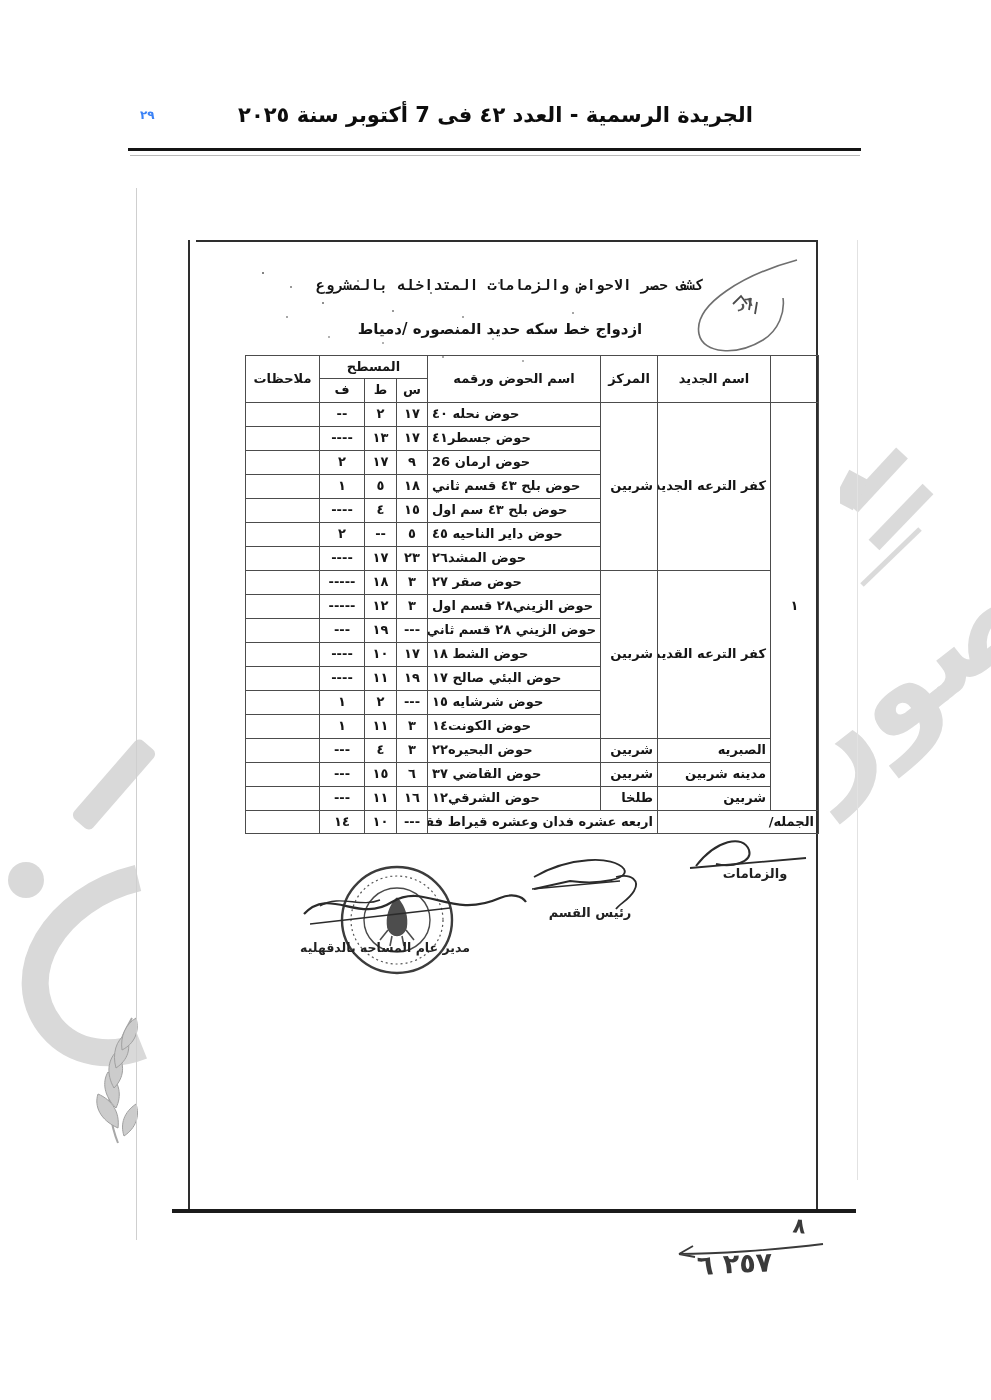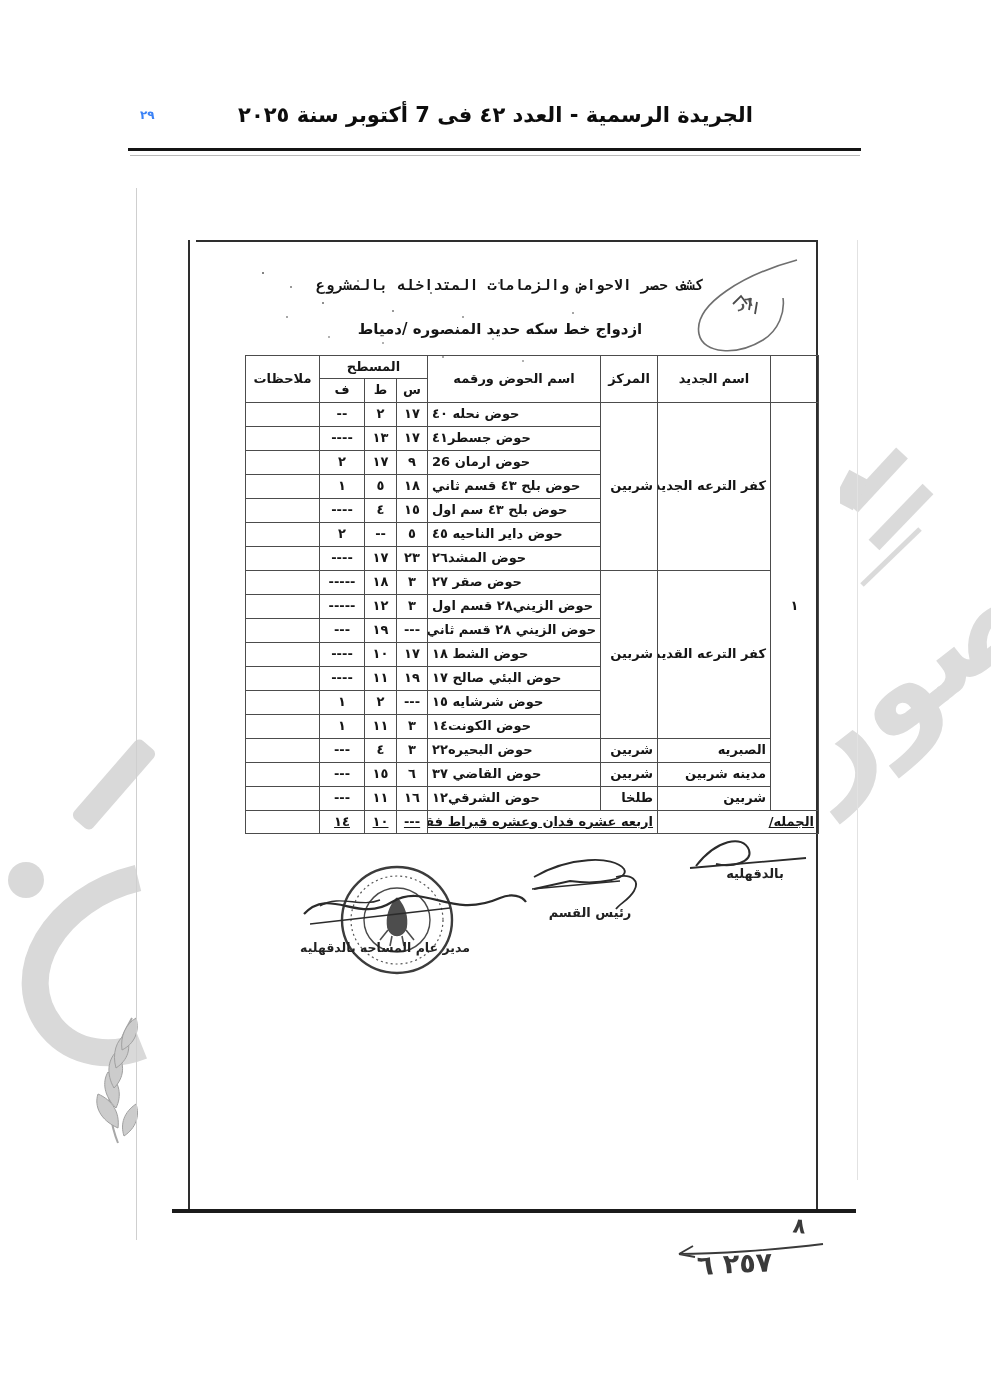--- a/index.html
+++ b/index.html
@@ -31,21 +31,21 @@
   table.survey .hd{text-align:center;height:22px;}
   table.survey .hd2{text-align:center;height:23px;}
   table.survey tr.datarow{height:24px;}
   td.c-no{text-align:center;vertical-align:top;padding-top:5px;}
   td.c-vil{text-align:right;vertical-align:top;padding-top:4px;padding-right:7px;}
   td.c-cen{text-align:right;vertical-align:top;padding-top:4px;}
   td.c-basin{text-align:left;padding-right:10px;}
   td.c-num{text-align:center;}
   td.c-notes{}
   tr.totalrow{height:23px;}
-  tr.totalrow td{font-weight:bold;text-decoration:underline;}
+  tr.totalrow td{font-weight:bold;}
   td.t-label{text-align:right;padding-left:3px;}
   td.t-text{text-align:right;padding-right:6px;}
   
   .sig-label{font-size:13px;font-weight:bold;color:#222;}
   .lbl-projects{left:705px;top:866px;width:100px;text-align:center;}
   .lbl-head{left:540px;top:905px;width:100px;text-align:center;}
   .lbl-director{left:295px;top:940px;width:180px;text-align:center;font-size:12.5px;}
   
   .hw{color:#3a3a3a;font-weight:bold;}
   .hw-top{left:737px;top:295px;font-size:13px;transform:rotate(-10deg);color:#555;}
@@ -277,21 +277,21 @@
       <td class="c-num">١٤</td>
       <td class="c-notes"></td>
     </tr>
   </tbody>
 </table>
 
 <svg class="abs" style="left:688px;top:828px" width="125" height="45" viewBox="0 0 125 45">
   <path d="M8,38 C28,12 55,6 61,22 C65,34 44,40 28,36" fill="none" stroke="#2b2b2b" stroke-width="2"></path>
   <path d="M2,40 L118,30" fill="none" stroke="#2b2b2b" stroke-width="1.8"></path>
 </svg>
-<div class="abs sig-label lbl-projects">بالدقهليه</div>
+<div class="abs sig-label lbl-projects">والزمامات</div>
 
 <svg class="abs" style="left:528px;top:855px" width="120" height="55" viewBox="0 0 120 55">
   <path d="M6,22 C40,2 86,0 96,14 C102,24 72,30 42,26 L6,34" fill="none" stroke="#2b2b2b" stroke-width="1.8"></path>
   <path d="M4,34 L92,26" fill="none" stroke="#2b2b2b" stroke-width="1.4"></path>
   <path d="M88,22 C104,18 112,26 106,36 C100,46 92,48 88,54" fill="none" stroke="#2b2b2b" stroke-width="1.8"></path>
 </svg>
 <div class="abs sig-label lbl-head">رئيس القسم</div>
 
 <svg class="abs" style="left:330px;top:858px" width="135" height="125" viewBox="0 0 135 125">
   <ellipse cx="67" cy="62" rx="55" ry="53" fill="none" stroke="#3c3c3c" stroke-width="2.4"></ellipse>

